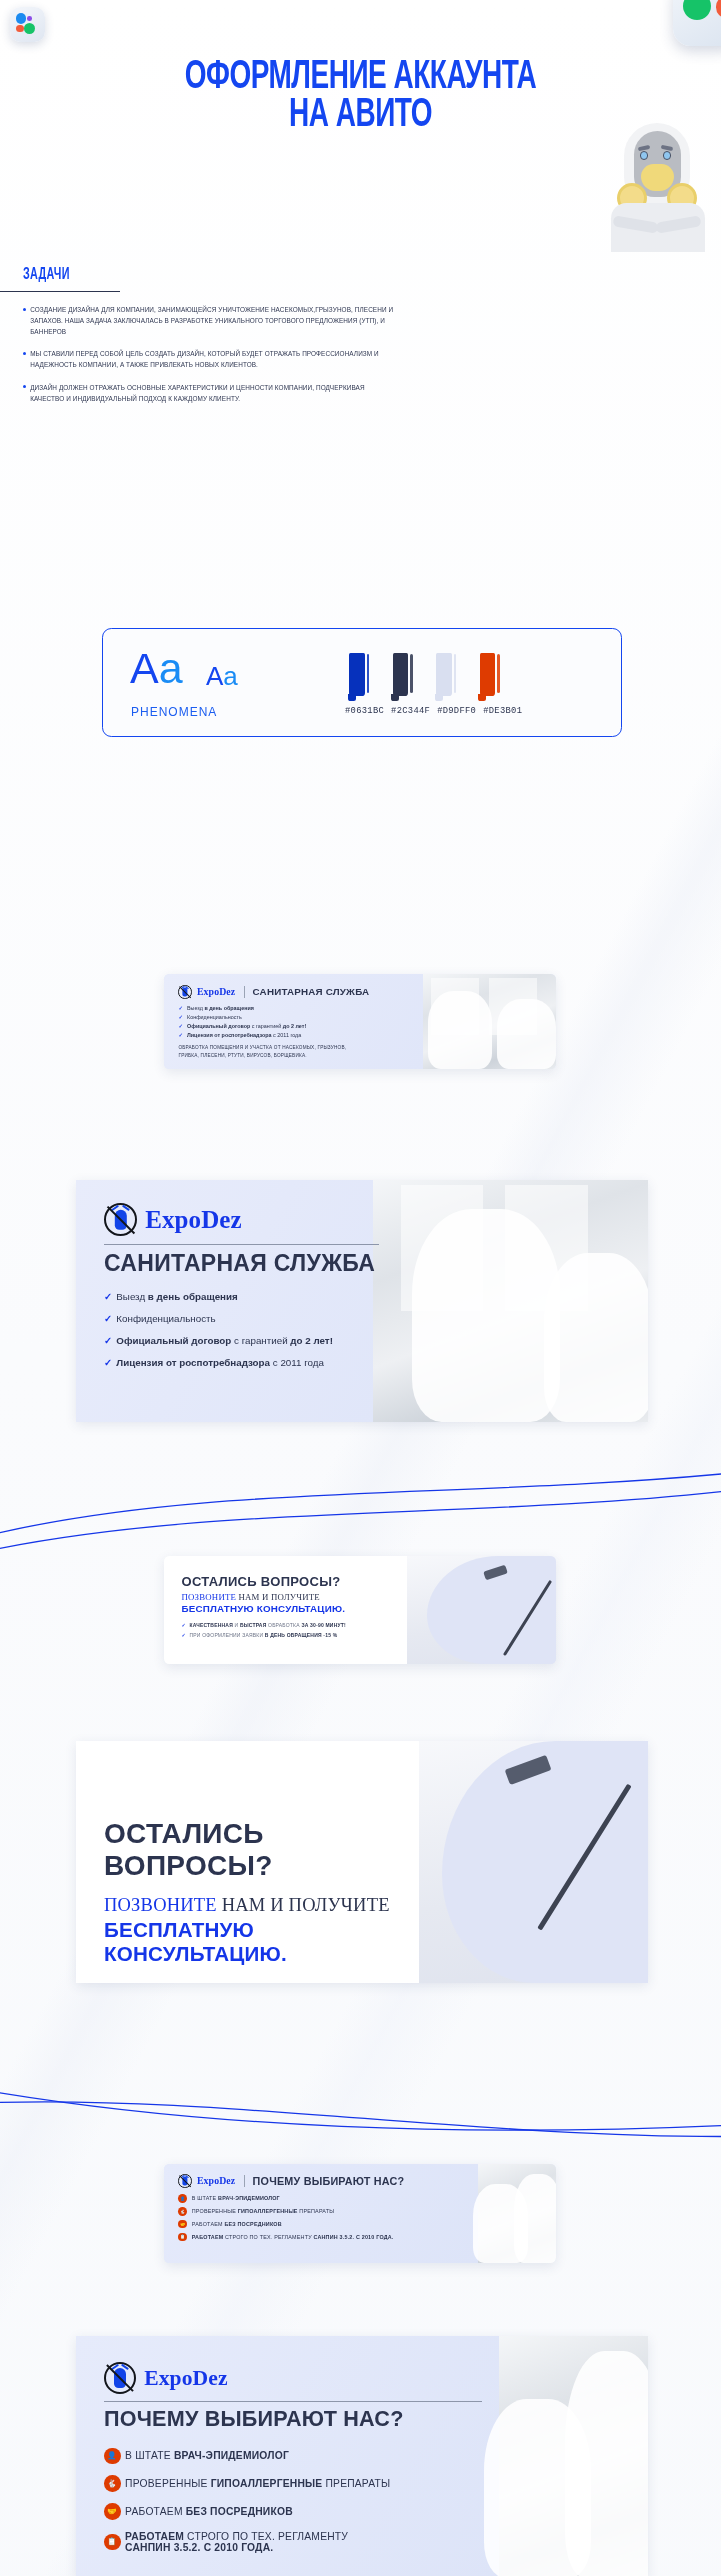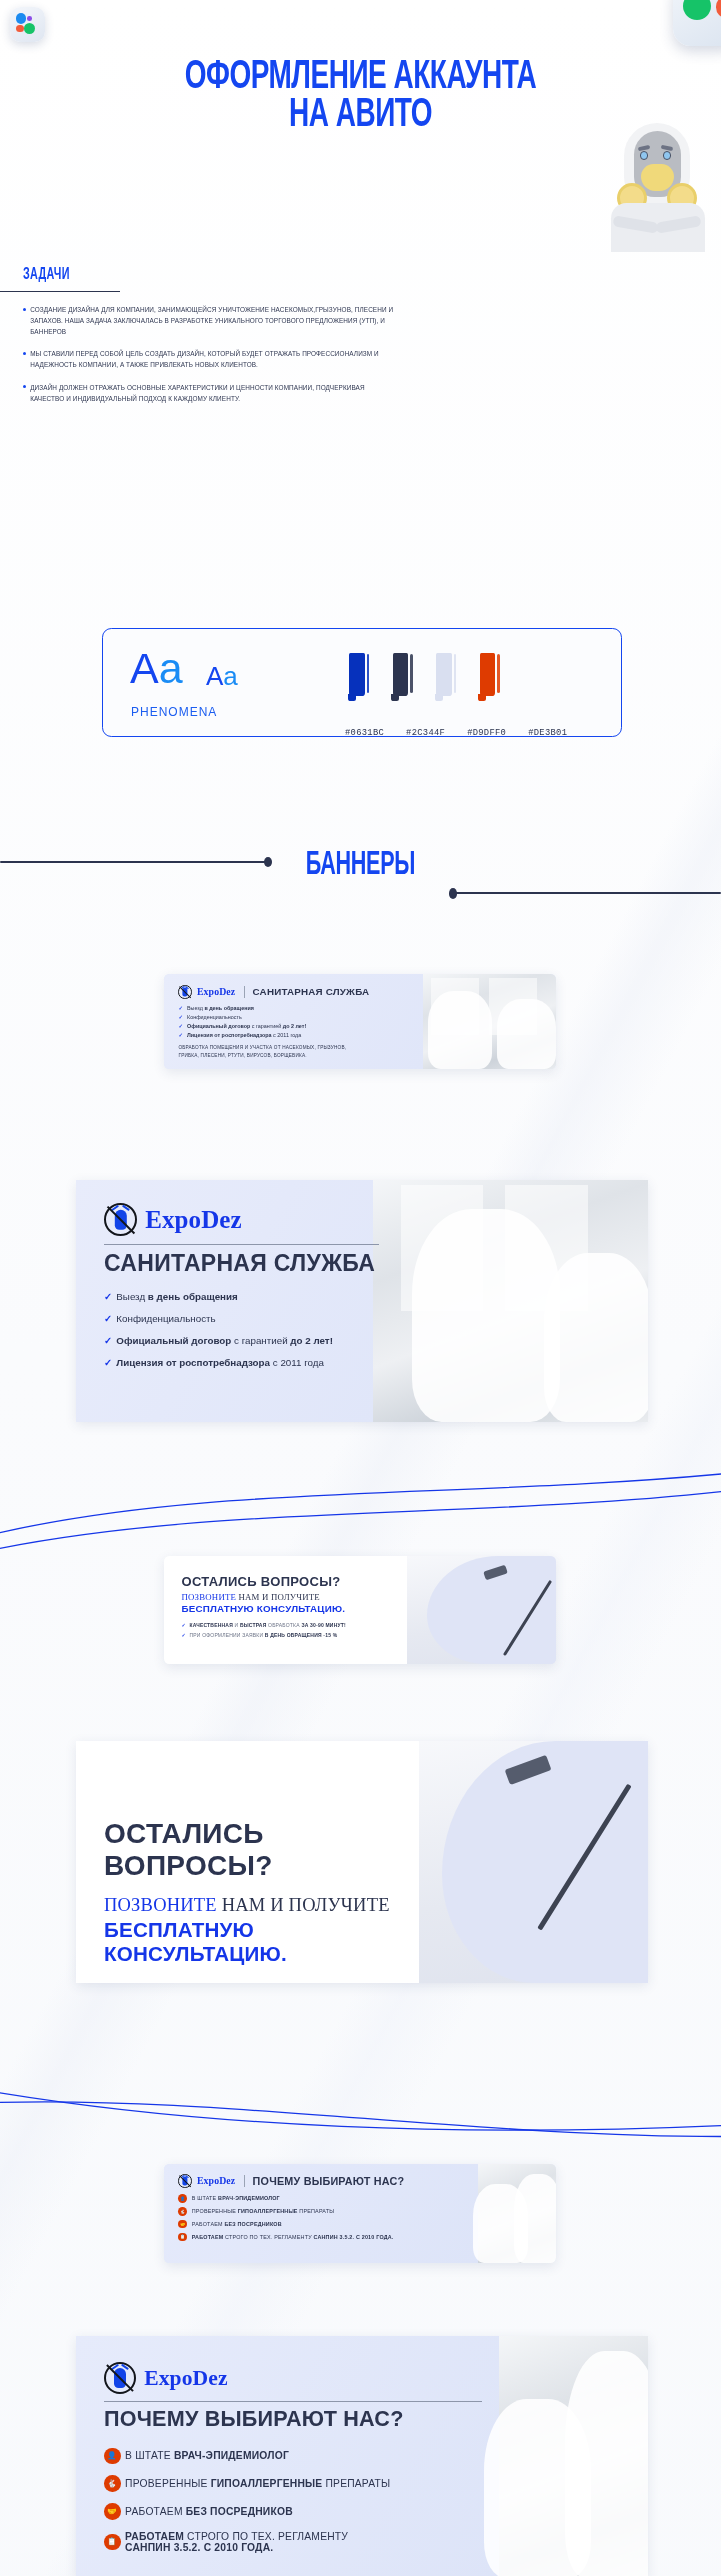--- a/index.html
+++ b/index.html
@@ -105,22 +105,22 @@
   }
   .palette .aa-small .a2{color:#1a8cf5;}
   .palette .fontname{
     position:absolute;left:28px;top:76px;font-size:12px;color:#1b5df0;letter-spacing:1px;
     font-family:"Liberation Sans Narrow","Liberation Sans",sans-serif;
   }
   .swatches{position:absolute;left:246px;top:24px;display:flex;gap:28px;}
   .swatch{width:15.5px;height:43px;border-radius:1.5px 1.5px 3.1px 3.1px;position:relative;}
   .swatch::after{content:"";position:absolute;left:17.5px;top:1px;width:2.6px;height:39px;border-radius:1.5px;background:inherit;opacity:.85;}
   .swatch::before{content:"";position:absolute;left:-1.5px;bottom:-4.6px;width:8.2px;height:6.2px;border-radius:0 0 2.1px 2.6px;background:inherit;}
-  .hexes{position:absolute;left:242px;top:77px;display:flex;gap:22px;
-    font-family:"Liberation Sans Narrow","Liberation Mono",monospace;font-size:8.8px;color:#2C344F;letter-spacing:0.3px;margin-top:22px;}
+  .hexes{position:absolute;left:242px;top:77px;display:flex;gap:7px;
+    font-family:"Liberation Sans Narrow","Liberation Mono",monospace;font-size:8.8px;color:#2C344F;letter-spacing:0.3px;}
 
   
   .sec{position:absolute;left:0;width:721px;height:77px;}
   .sec .txt{
     position:absolute;left:0;right:0;text-align:center;top:3.1px;
     color:#1446f0;font-weight:bold;font-size:21.6px;letter-spacing:-0.3px;
     font-family:"Liberation Sans Narrow","Liberation Sans",sans-serif;
     transform:scaleY(1.55);transform-origin:top center;
   }
   .sec .lineL{position:absolute;left:0;top:20.6px;width:268px;height:2.1px;background:#2C344F;border-radius:1px;}
@@ -240,29 +240,20 @@
       <div class="swatch" style="background:#DE3B01"></div>
     </div>
     <div class="hexes">
       <span>#0631BC</span>
       <span>#2C344F</span>
       <span>#D9DFF0</span>
       <span>#DE3B01</span>
     </div>
   </div>
 
-  <div class="sec" style="top:840px">
-    <div class="lineL">
-        <span class="nb"></span>
-      </div>
-    <div class="txt">БАННЕРЫ</div>
-    <div class="lineR">
-        <span class="nb"></span>
-      </div>
-  </div>
 
   <div class="banner" style="left:164px;top:974px;width:392px;height:95px;border-radius:5.2px">
     <div class="left" style="width:66%"></div>
     <div class="divider" style="left:66%"></div>
     <div class="photo" style="left:66%">
       <div class="win" style="left:6%;top:4%;width:36%;height:60%"></div>
       <div class="win" style="left:50%;top:4%;width:36%;height:60%"></div>
       <div class="suitA" style="left:4%;top:18%;width:48%;height:82%"></div>
       <div class="suitA" style="left:56%;top:26%;width:44%;height:74%"></div>
     </div>

